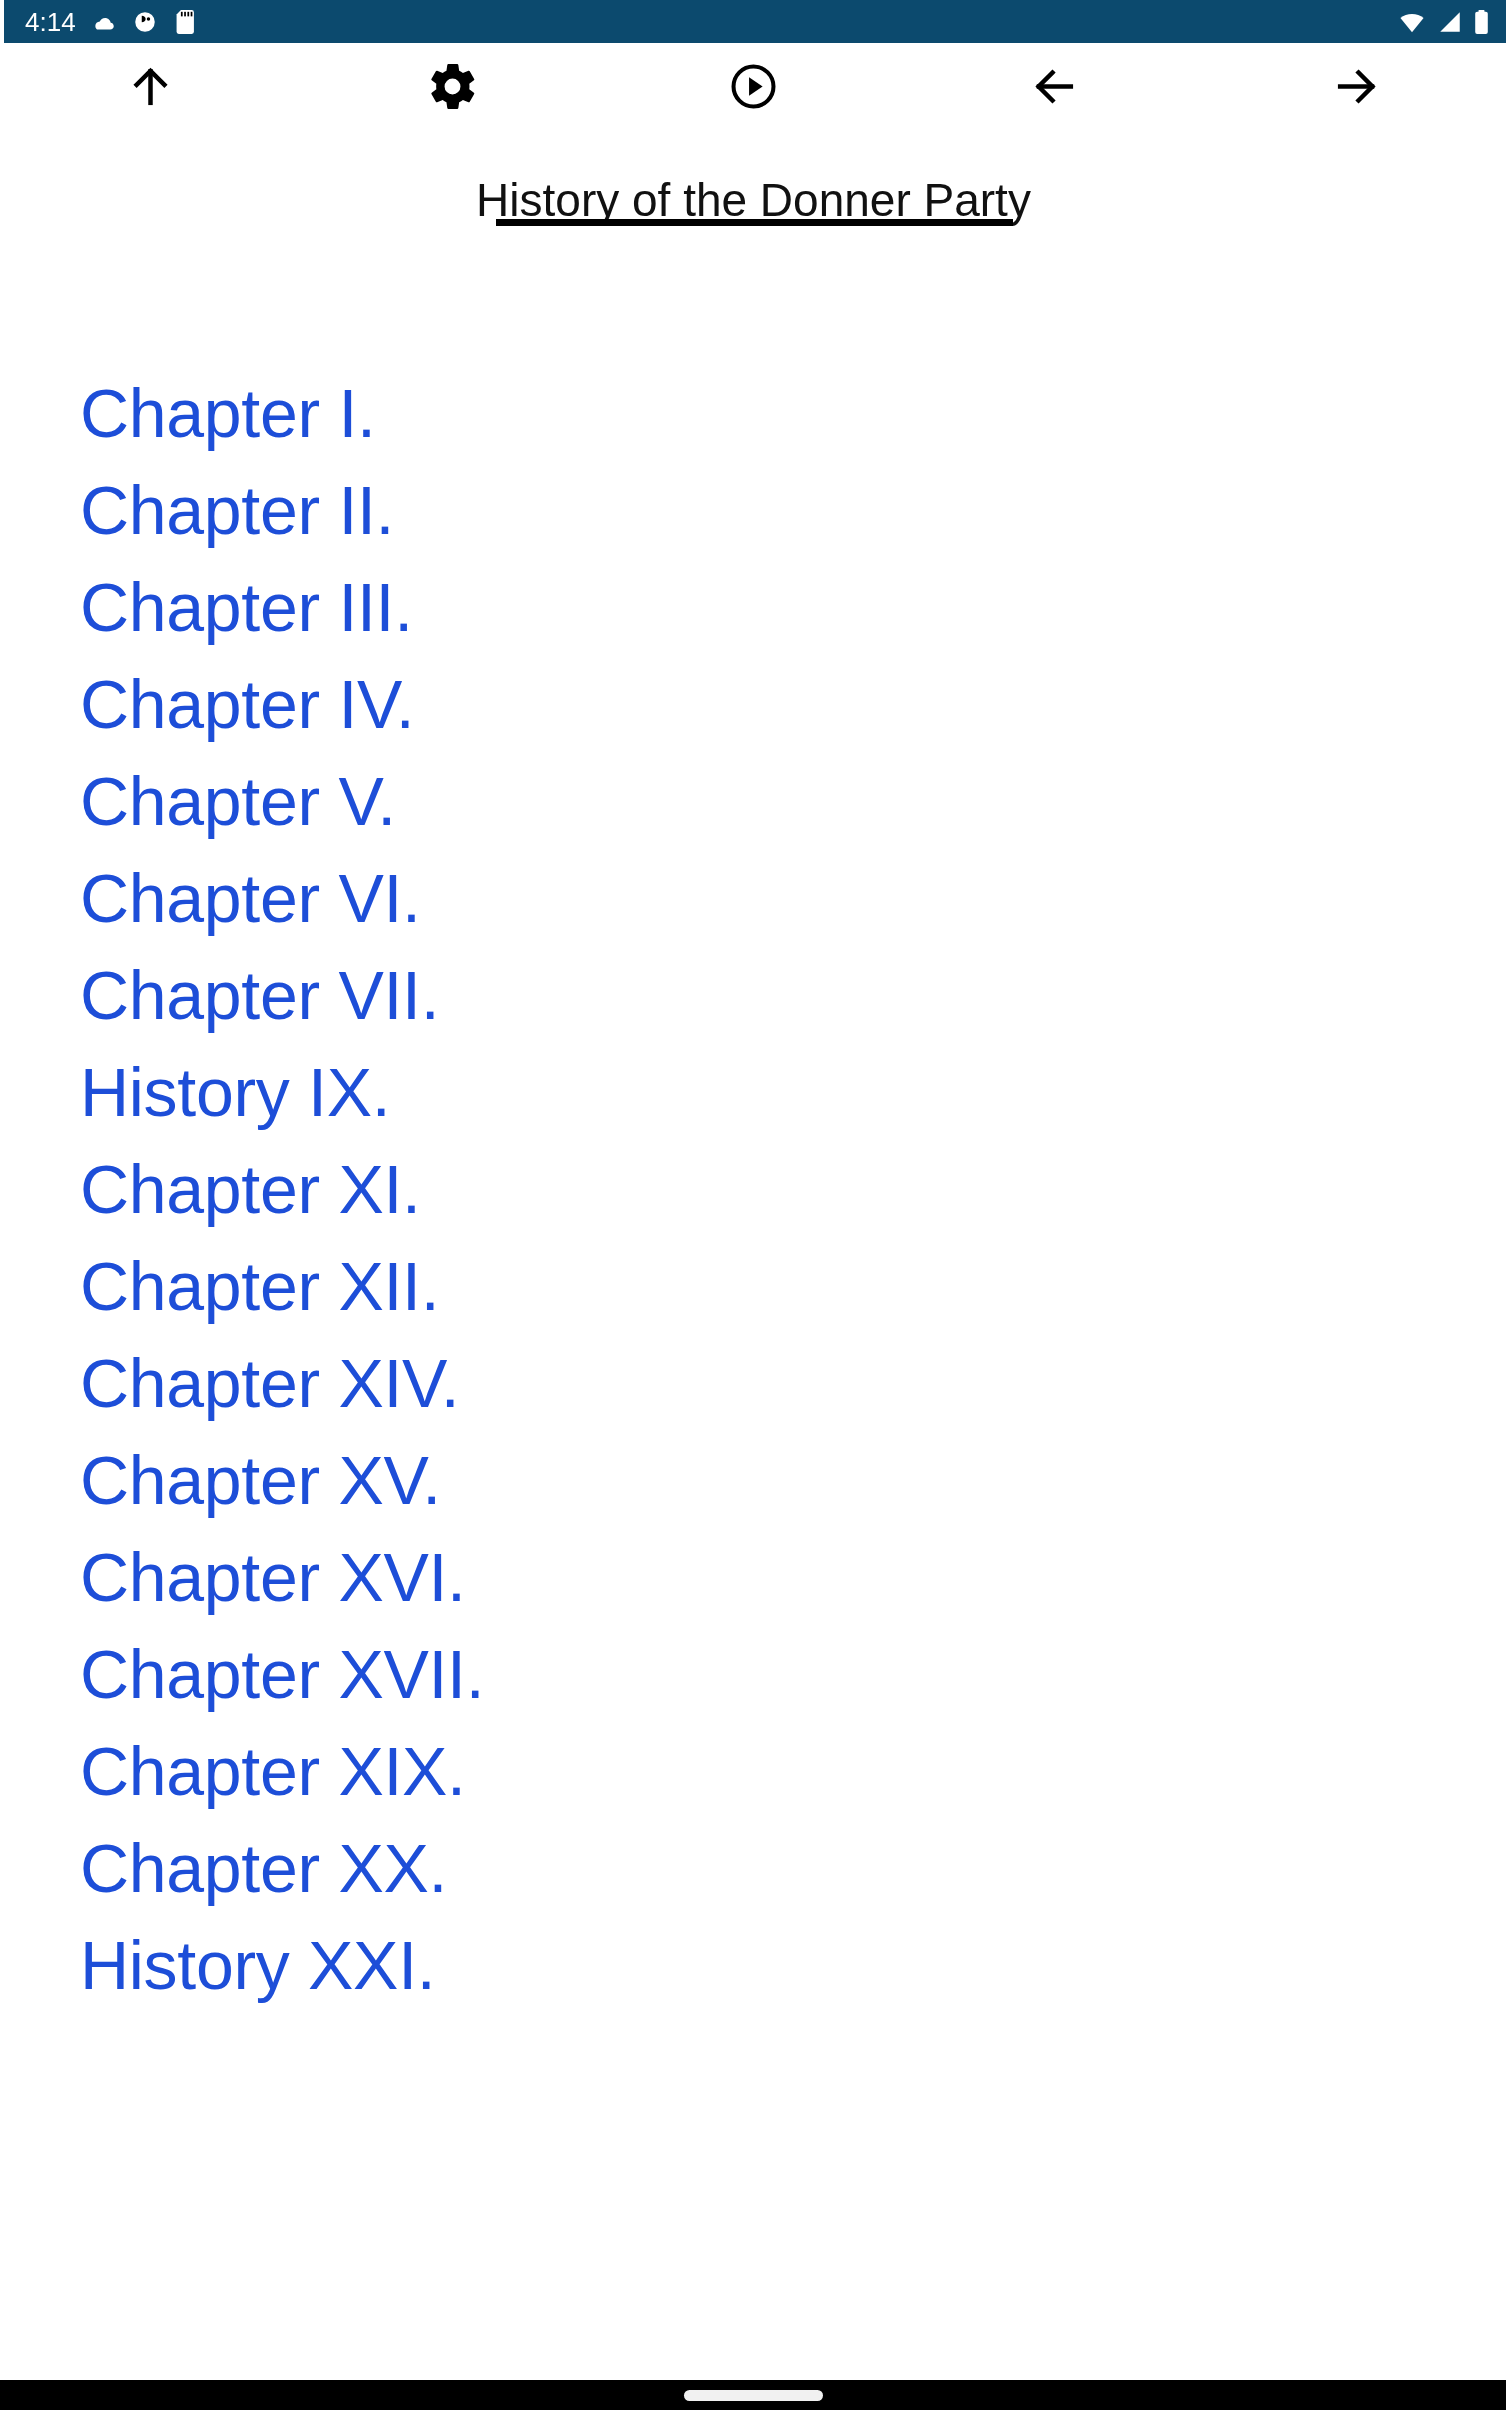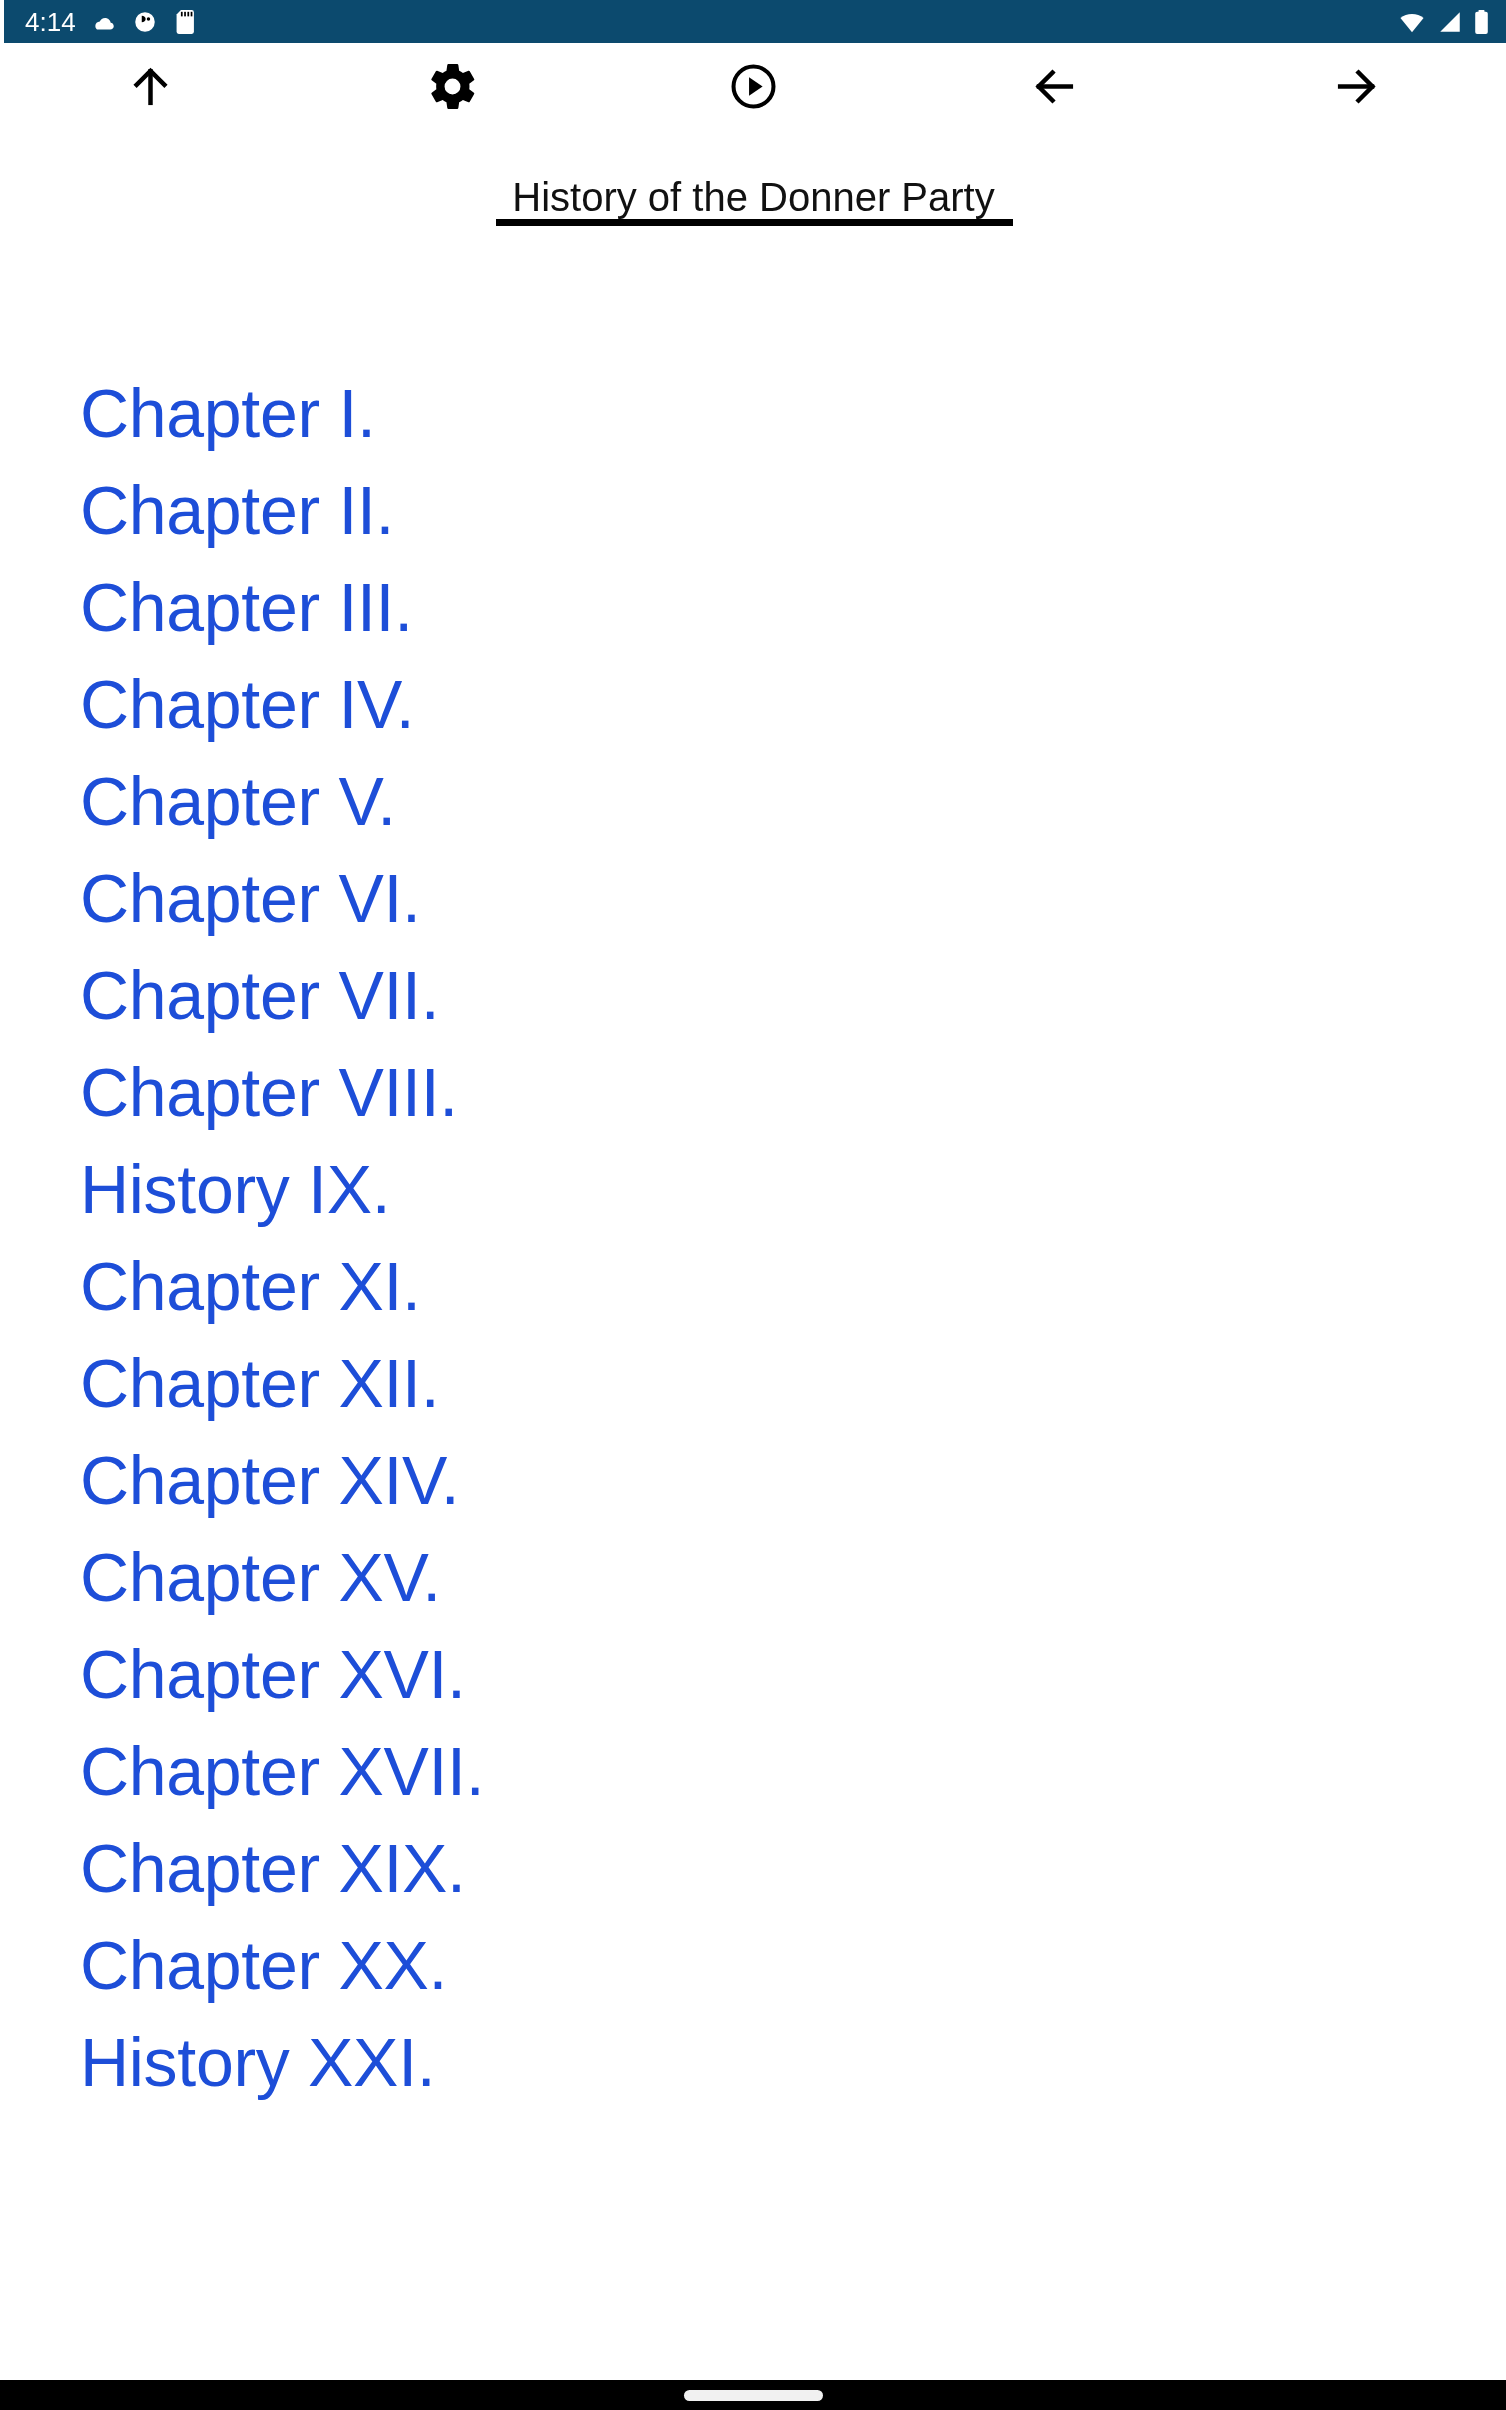--- a/index.html
+++ b/index.html
@@ -88,21 +88,21 @@
     width: 1507px;
     height: 94px;
     overflow: hidden;
   }
   .doc-title {
     position: absolute;
     left: 0;
     top: 45px;
     width: 1507px;
     text-align: center;
-    font-size: 40px;
+    font-size: 46px;
     font-family: "Liberation Sans", sans-serif;
     color: #111111;
     line-height: 1.0;
     white-space: nowrap;
   }
   .title-rule {
     position: absolute;
     left: 496px;
     top: 87px;
     width: 517px;
@@ -267,21 +267,20 @@
 
   <div class="content">
     <ul class="chapter-list">
       <li class="chapter-item">Chapter I.</li>
       <li class="chapter-item">Chapter II.</li>
       <li class="chapter-item">Chapter III.</li>
       <li class="chapter-item">Chapter IV.</li>
       <li class="chapter-item">Chapter V.</li>
       <li class="chapter-item">Chapter VI.</li>
       <li class="chapter-item">Chapter VII.</li>
-      <li class="chapter-item">Chapter VIII.</li>
       <li class="chapter-item">History IX.</li>
       <li class="chapter-item">Chapter XI.</li>
       <li class="chapter-item">Chapter XII.</li>
       <li class="chapter-item">Chapter XIV.</li>
       <li class="chapter-item">Chapter XV.</li>
       <li class="chapter-item">Chapter XVI.</li>
       <li class="chapter-item">Chapter XVII.</li>
       <li class="chapter-item">Chapter XIX.</li>
       <li class="chapter-item">Chapter XX.</li>
       <li class="chapter-item">History XXI.</li>

